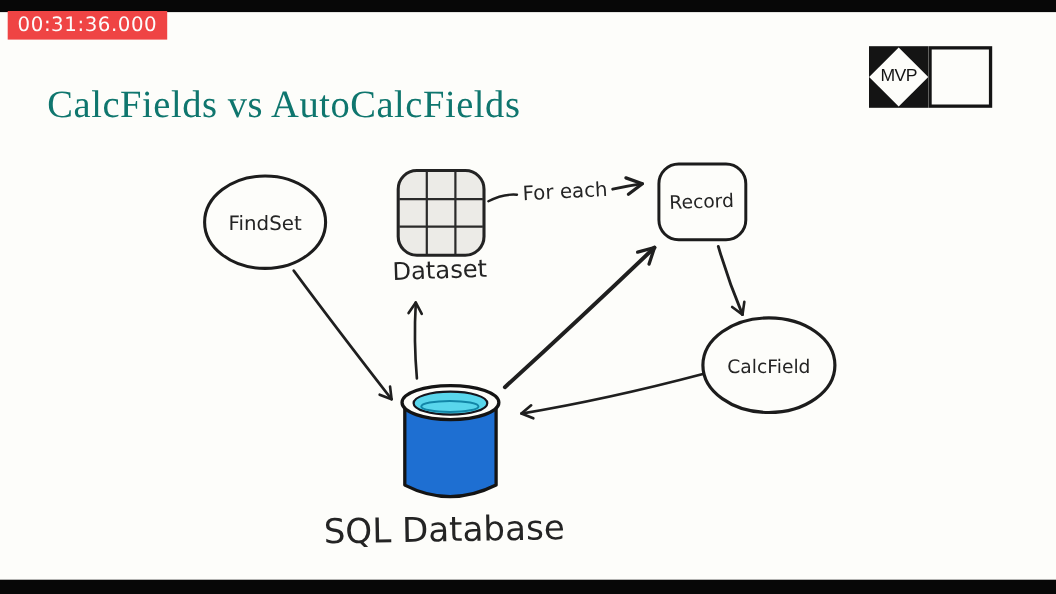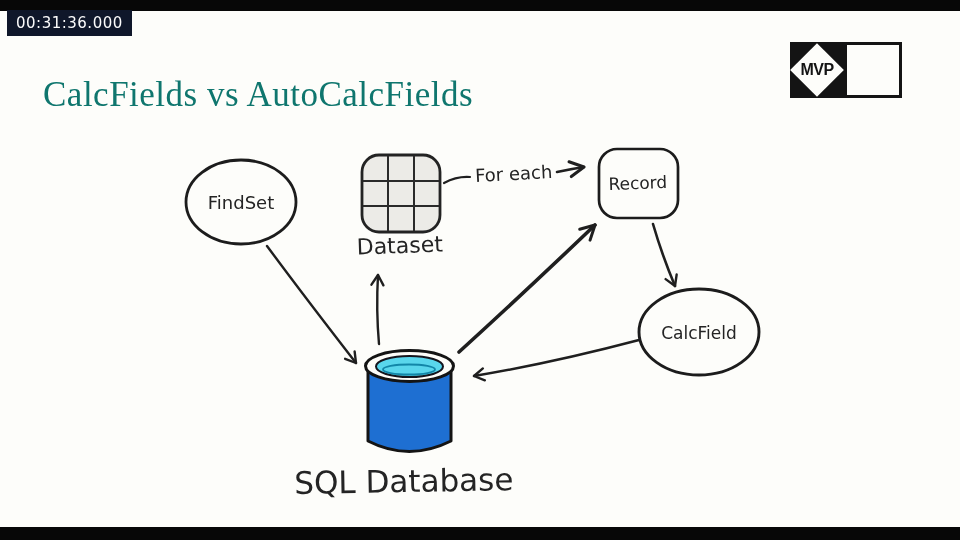--- a/index.html
+++ b/index.html
@@ -27,24 +27,24 @@
     position: absolute;
     left: 0; top: 527px;
     width: 960px; height: 13px;
     background: #070707;
   }
   .timestamp {
     position: absolute;
     left: 7px; top: 10px;
     height: 26px;
     padding: 0 9px;
-    background: #0f172a;
+    background: #ef4444;
     color: #fcfcfc;
     font-family: "DejaVu Sans", sans-serif;
-    font-size: 15px;
+    font-size: 18px;
     line-height: 26px;
     letter-spacing: 0.5px;
     white-space: nowrap;
   }
   .slide-title {
     position: absolute;
     left: 43px; top: 75px;
     font-family: "Liberation Serif", serif;
     font-weight: normal;
     font-size: 35px;
@@ -72,21 +72,21 @@
     transform: rotate(45deg);
   }
   .mvp-text {
     position: absolute;
     left: 0; top: 0;
     width: 54px; height: 56px;
     display: flex;
     align-items: center;
     justify-content: center;
     font-family: "Liberation Sans", sans-serif;
-    font-weight: bold;
+    font-weight: normal;
     font-size: 16px;
     letter-spacing: -0.5px;
     color: #141414;
   }
   .brand-outline {
     position: absolute;
     left: 56px; top: 2px;
     width: 52px; height: 50px;
     border: 3px solid #141414;
     background: #fdfdfa;

